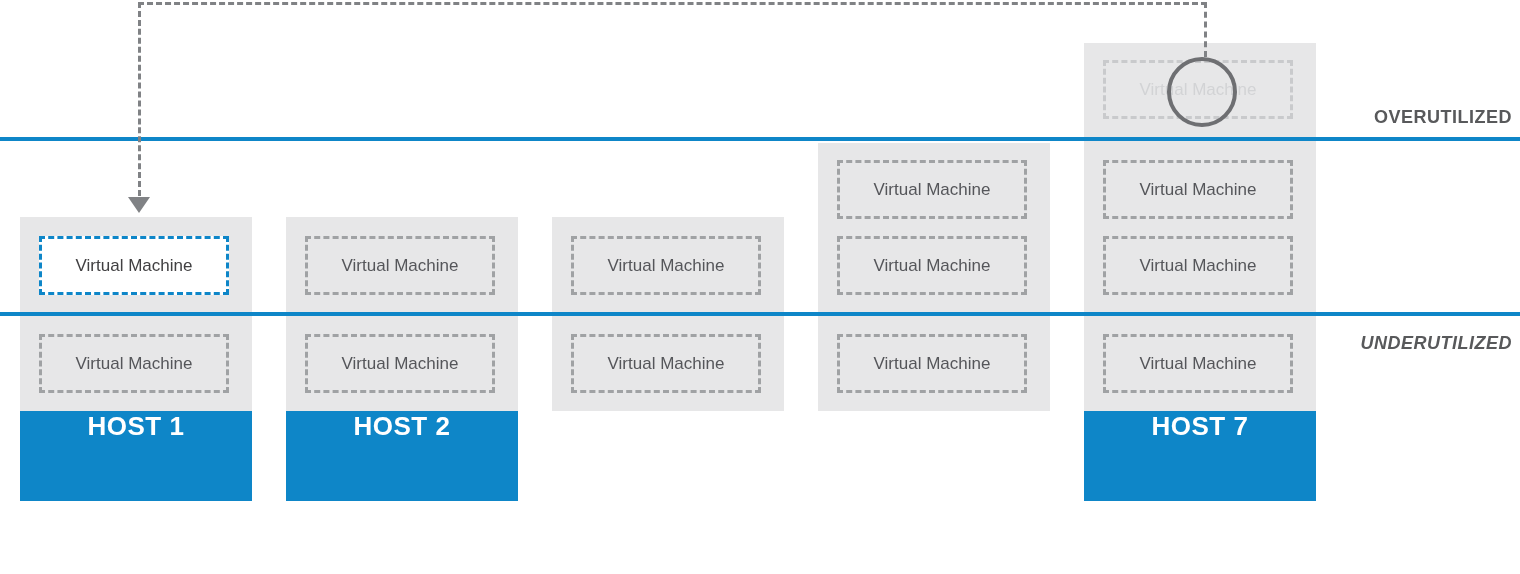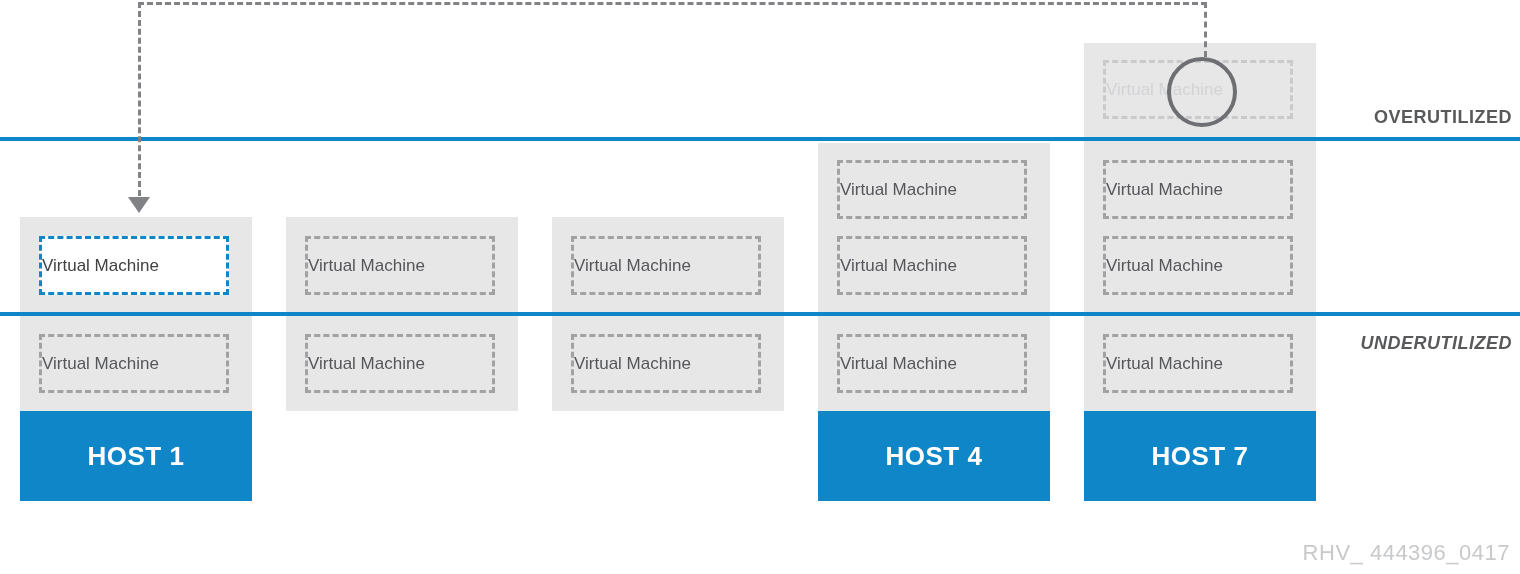--- a/index.html
+++ b/index.html
@@ -65,38 +65,37 @@
   }
   .host-bar {
     position: absolute;
     left: 0;
     right: 0;
     top: 411px;
     height: 90px;
     background: var(--accent_blue, #0e86c8);
     color: #ffffff;
     display: flex;
-    align-items: center;
     justify-content: center;
     font-size: 26px;
     font-weight: bold;
     letter-spacing: 0.5px;
     z-index: 2;
   }
 
   
   .vm-box {
     position: absolute;
     left: 19px;
     width: 184px;
     height: 53px;
     border: 3px dashed var(--vm_border_gray, #a0a2a4);
     display: flex;
     align-items: center;
-    justify-content: flex-start;
+    justify-content: center;
     font-size: 17px;
     color: var(--vm_text_gray, #55565a);
     z-index: 3;
     white-space: nowrap;
   }
   .zone-over  { top: 60px; }
   .zone-upper { top: 160px; }
   .zone-lower { top: 236px; }
   .zone-under { top: 334px; }
 
@@ -197,41 +196,41 @@
     </div>
   <div class="vm-box vm-highlight zone-lower">
         <span>Virtual Machine</span>
       </div>
       <div class="vm-box vm-normal zone-under">
         <span>Virtual Machine</span>
       </div>
     </div>
   <div class="host h1">
     <div class="host-stack" style="top: 217px;"></div>
+    <div class="host-bar">
+      <span>HOST 2</span>
+    </div>
   <div class="vm-box vm-normal zone-lower">
         <span>Virtual Machine</span>
       </div>
       <div class="vm-box vm-normal zone-under">
         <span>Virtual Machine</span>
       </div>
     </div>
   <div class="host h2">
     <div class="host-stack" style="top: 217px;"></div>
   <div class="vm-box vm-normal zone-lower">
         <span>Virtual Machine</span>
       </div>
       <div class="vm-box vm-normal zone-under">
         <span>Virtual Machine</span>
       </div>
     </div>
   <div class="host h3">
     <div class="host-stack" style="top: 143px;"></div>
-    <div class="host-bar">
-      <span>HOST 4</span>
-    </div>
   <div class="vm-box vm-normal zone-upper">
         <span>Virtual Machine</span>
       </div>
       <div class="vm-box vm-normal zone-lower">
         <span>Virtual Machine</span>
       </div>
       <div class="vm-box vm-normal zone-under">
         <span>Virtual Machine</span>
       </div>
     </div>
@@ -247,15 +246,14 @@
         <span>Virtual Machine</span>
       </div>
       <div class="vm-box vm-normal zone-lower">
         <span>Virtual Machine</span>
       </div>
       <div class="vm-box vm-normal zone-under">
         <span>Virtual Machine</span>
       </div>
     </div>
 
-  <div class="watermark">RHV_ 444396_0417</div>
 
 </div>
 
 </body></html>

